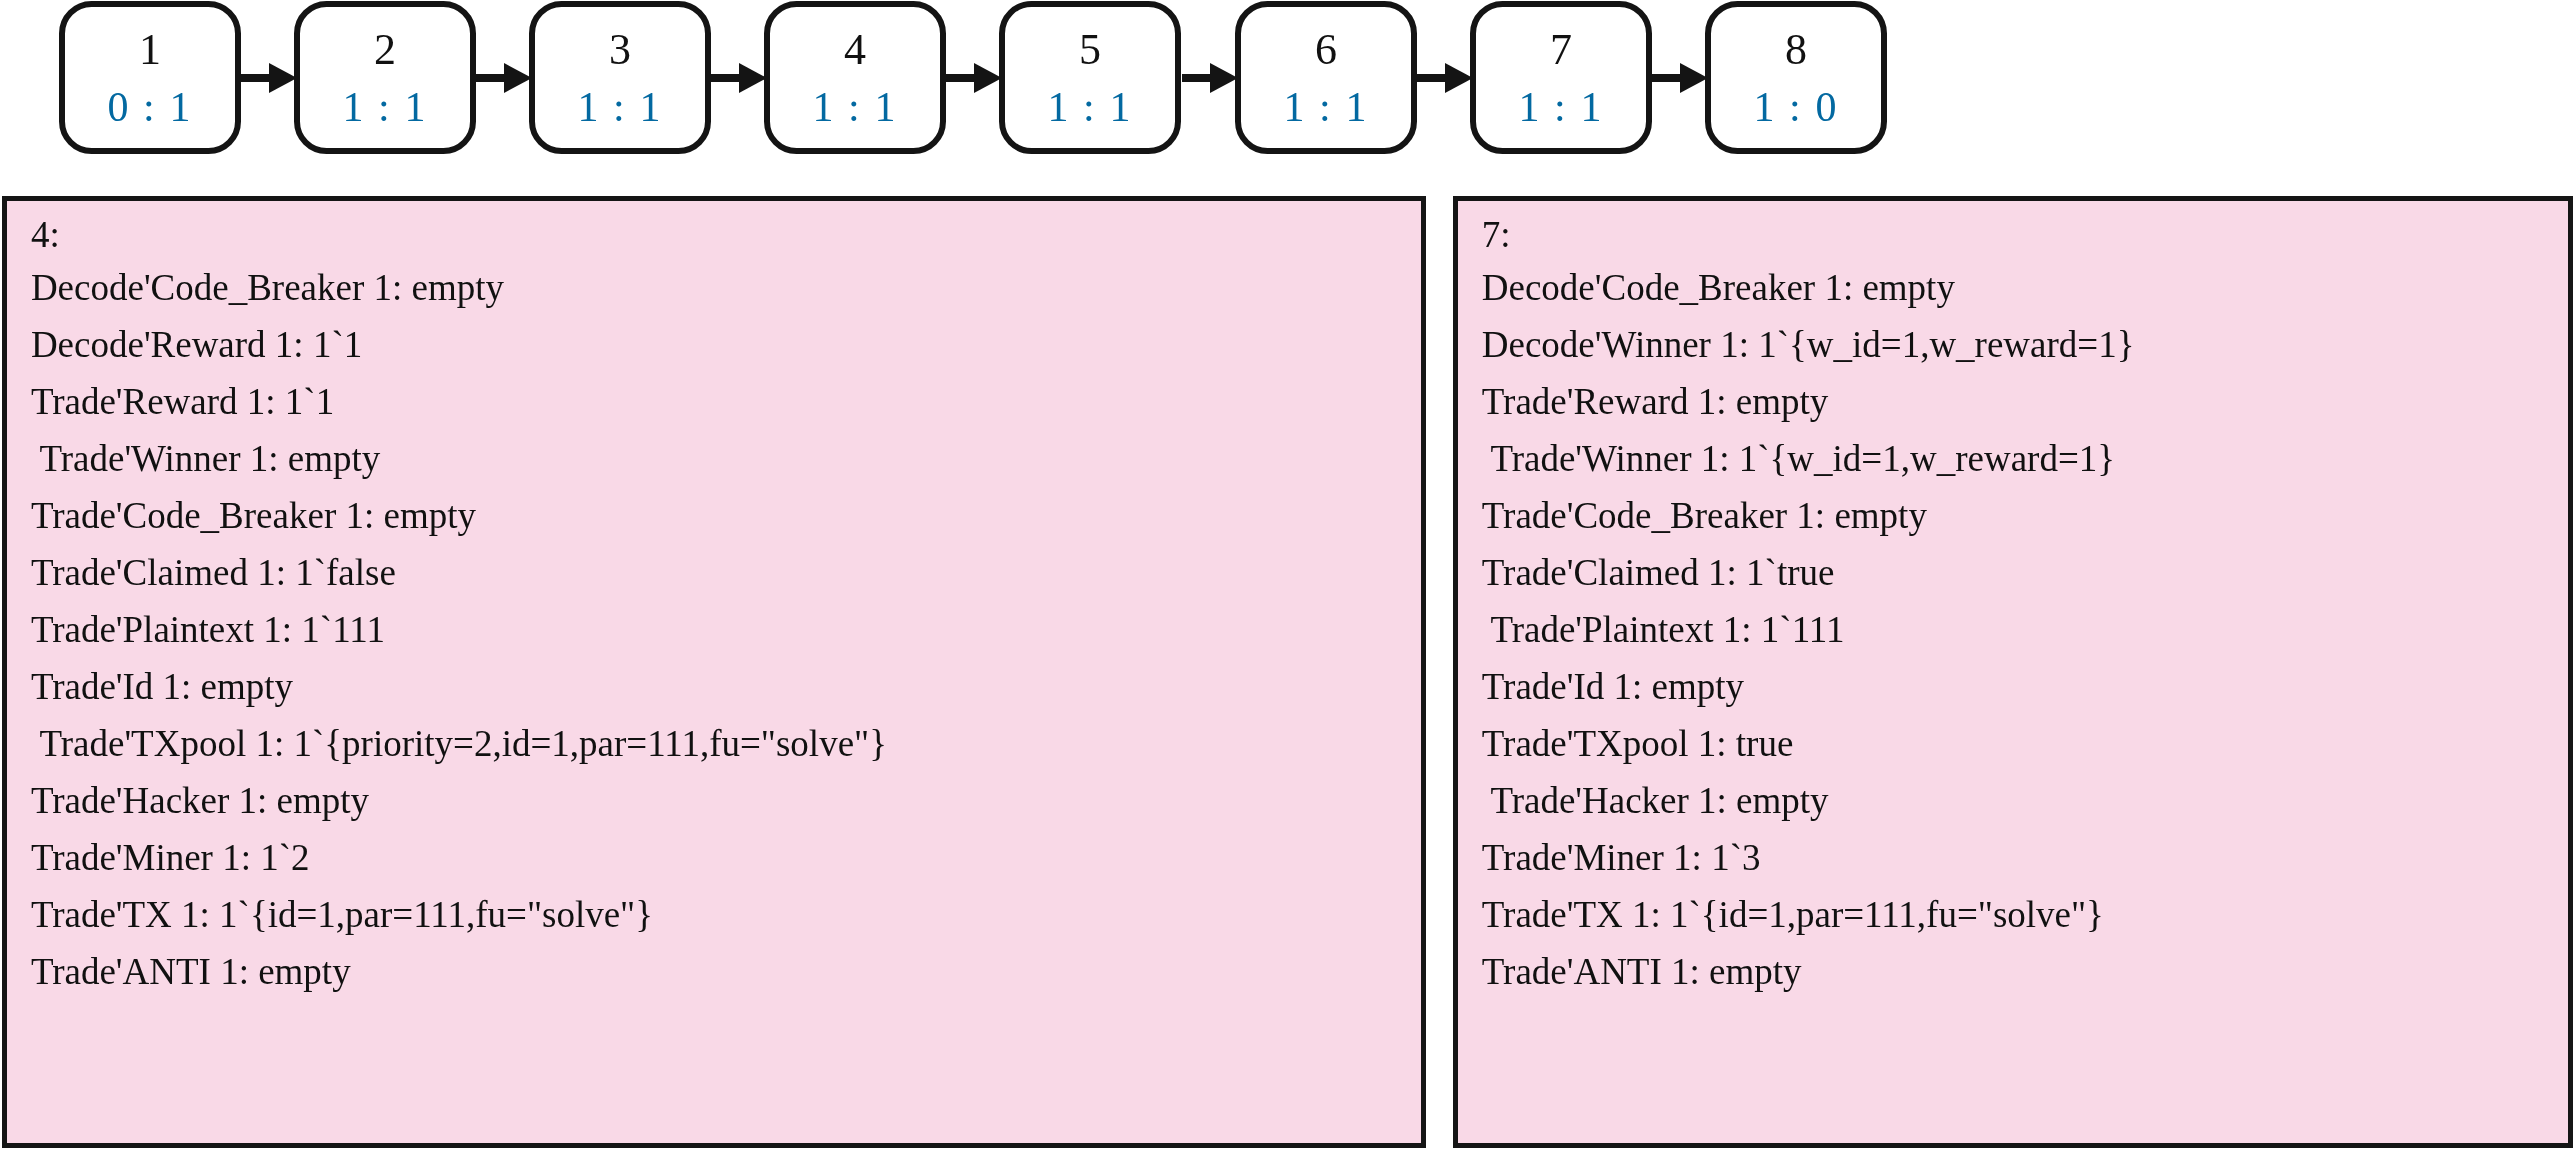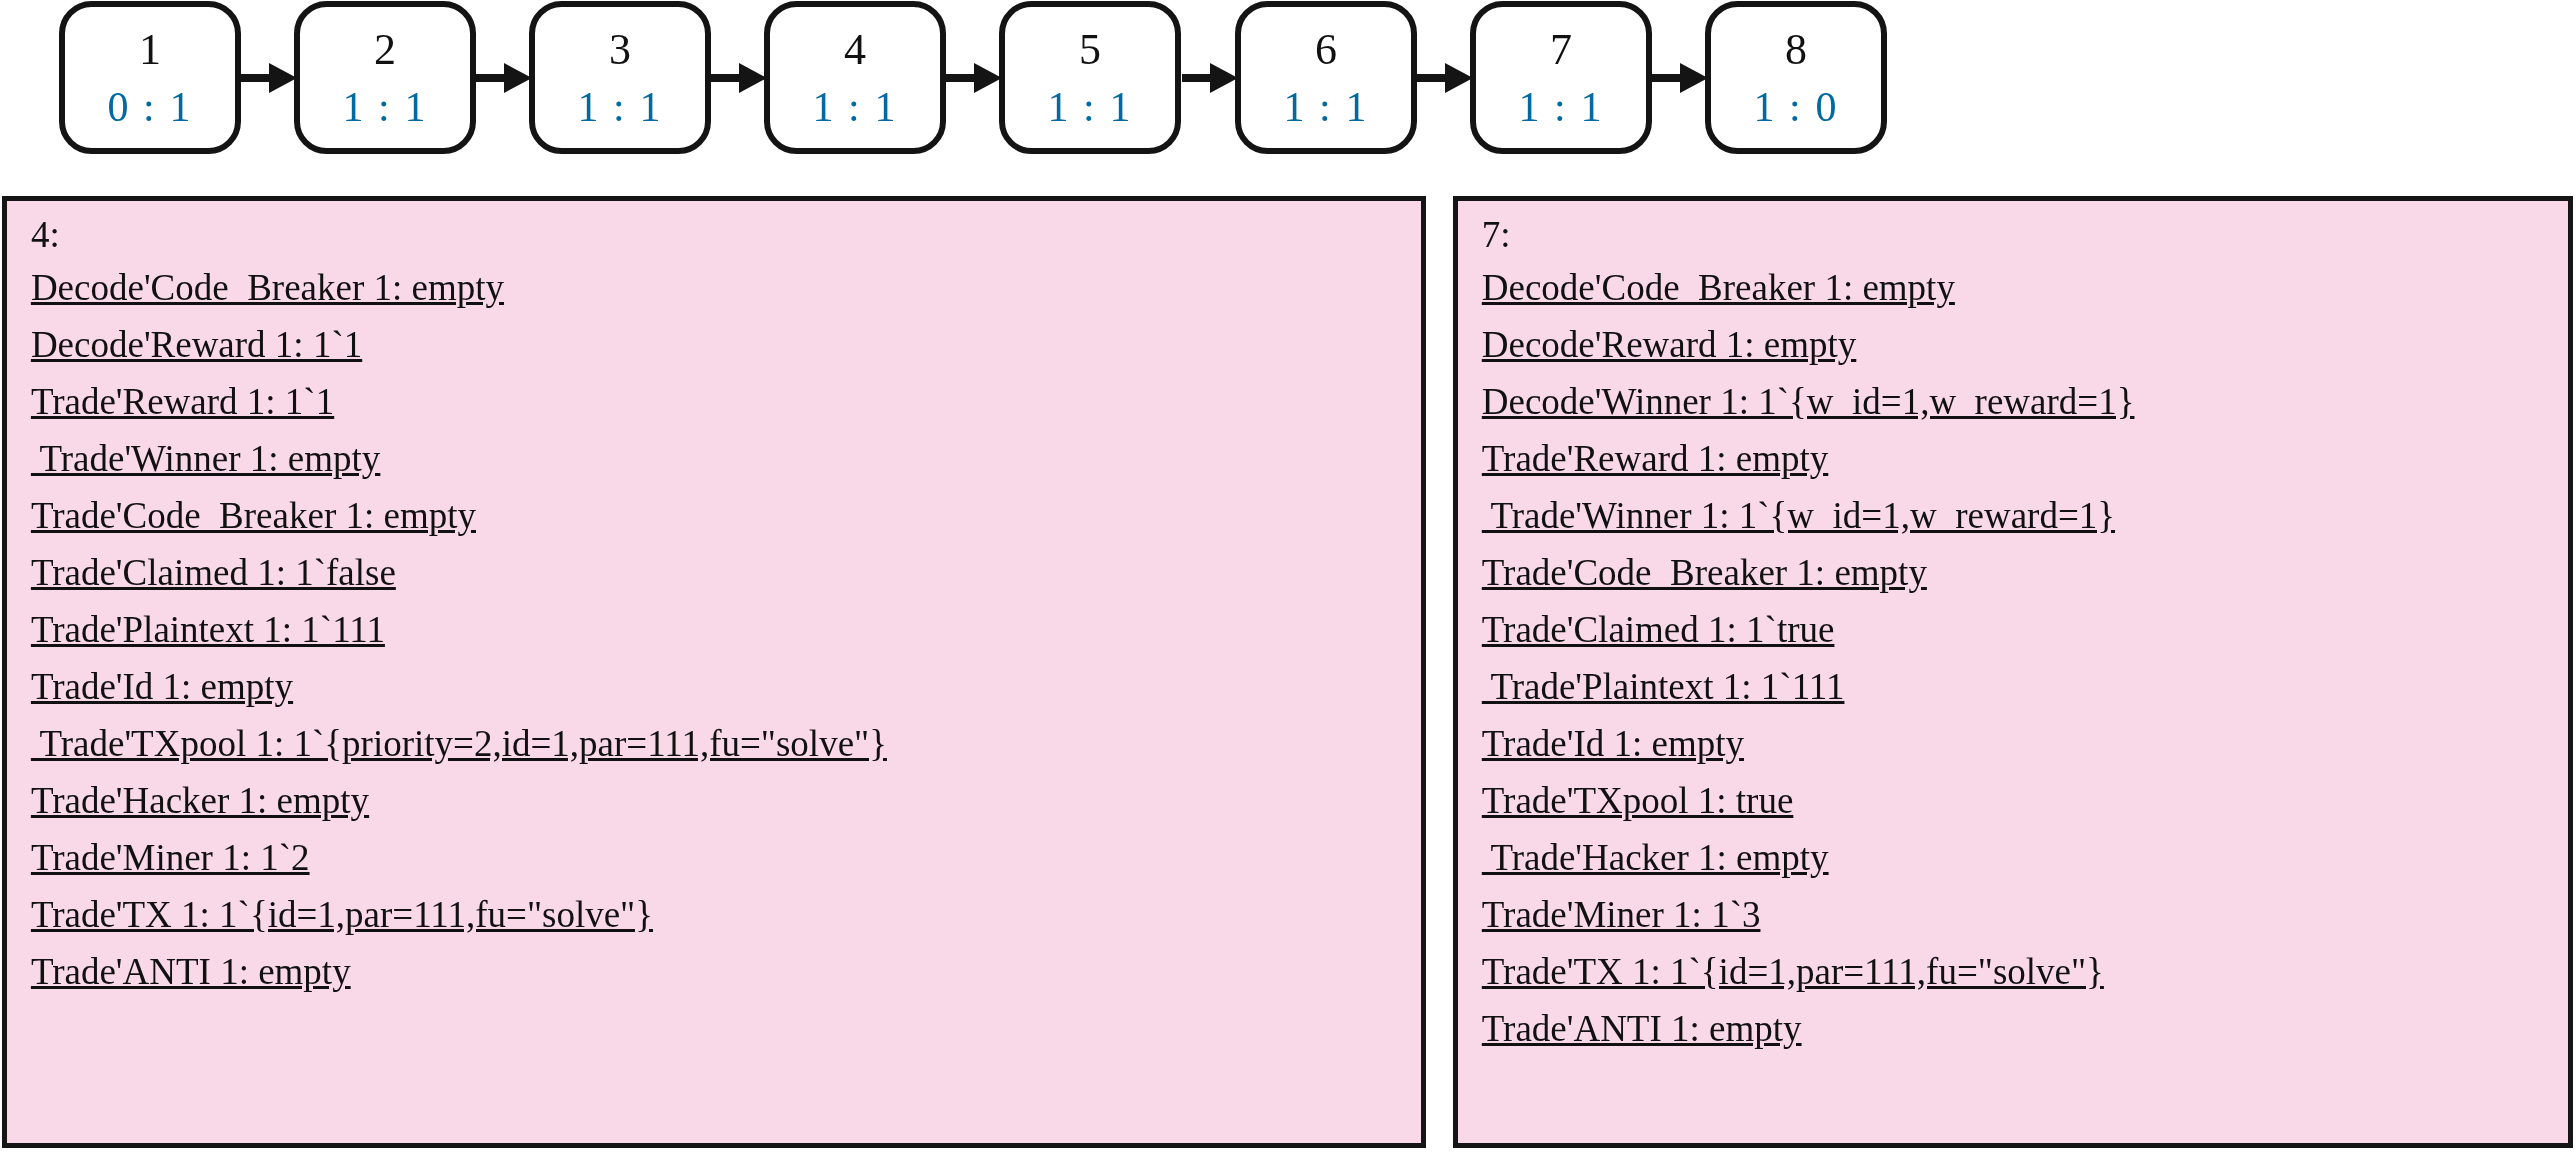--- a/index.html
+++ b/index.html
@@ -95,21 +95,20 @@
     color: #111111;
     margin: 2.8px 0 15.5px 2.8px;
     white-space: pre;
   }
   .marking-line {
     font-size: 37px;
     line-height: 1.0;
     color: #111111;
     margin: 0 0 20px 2.8px;
     white-space: pre;
-    text-decoration: underline;
   }
   .marking-line:last-child { margin-bottom: 14px; }
 </style>
 </head>
 <body>
 
 <div id="state-chain">
     <div class="state-node" style="left: 59px;">
       <div class="node-id">1</div>
       <div class="node-ratio">0 : 1</div>
@@ -188,21 +187,20 @@
       <div class="marking-line">Trade'Miner 1: 1`2</div>
       <div class="marking-line">Trade'TX 1: 1`{id=1,par=111,fu="solve"}</div>
       <div class="marking-line">Trade'ANTI 1: empty</div>
     </div>
 </div>
 
 <div class="marking-panel" id="panel-right">
   <div class="panel-lines">
       <div class="panel-heading">7:</div>
       <div class="marking-line">Decode'Code_Breaker 1: empty</div>
-      <div class="marking-line">Decode'Reward 1: empty</div>
       <div class="marking-line">Decode'Winner 1: 1`{w_id=1,w_reward=1}</div>
       <div class="marking-line">Trade'Reward 1: empty</div>
       <div class="marking-line"> Trade'Winner 1: 1`{w_id=1,w_reward=1}</div>
       <div class="marking-line">Trade'Code_Breaker 1: empty</div>
       <div class="marking-line">Trade'Claimed 1: 1`true</div>
       <div class="marking-line"> Trade'Plaintext 1: 1`111</div>
       <div class="marking-line">Trade'Id 1: empty</div>
       <div class="marking-line">Trade'TXpool 1: true</div>
       <div class="marking-line"> Trade'Hacker 1: empty</div>
       <div class="marking-line">Trade'Miner 1: 1`3</div>

